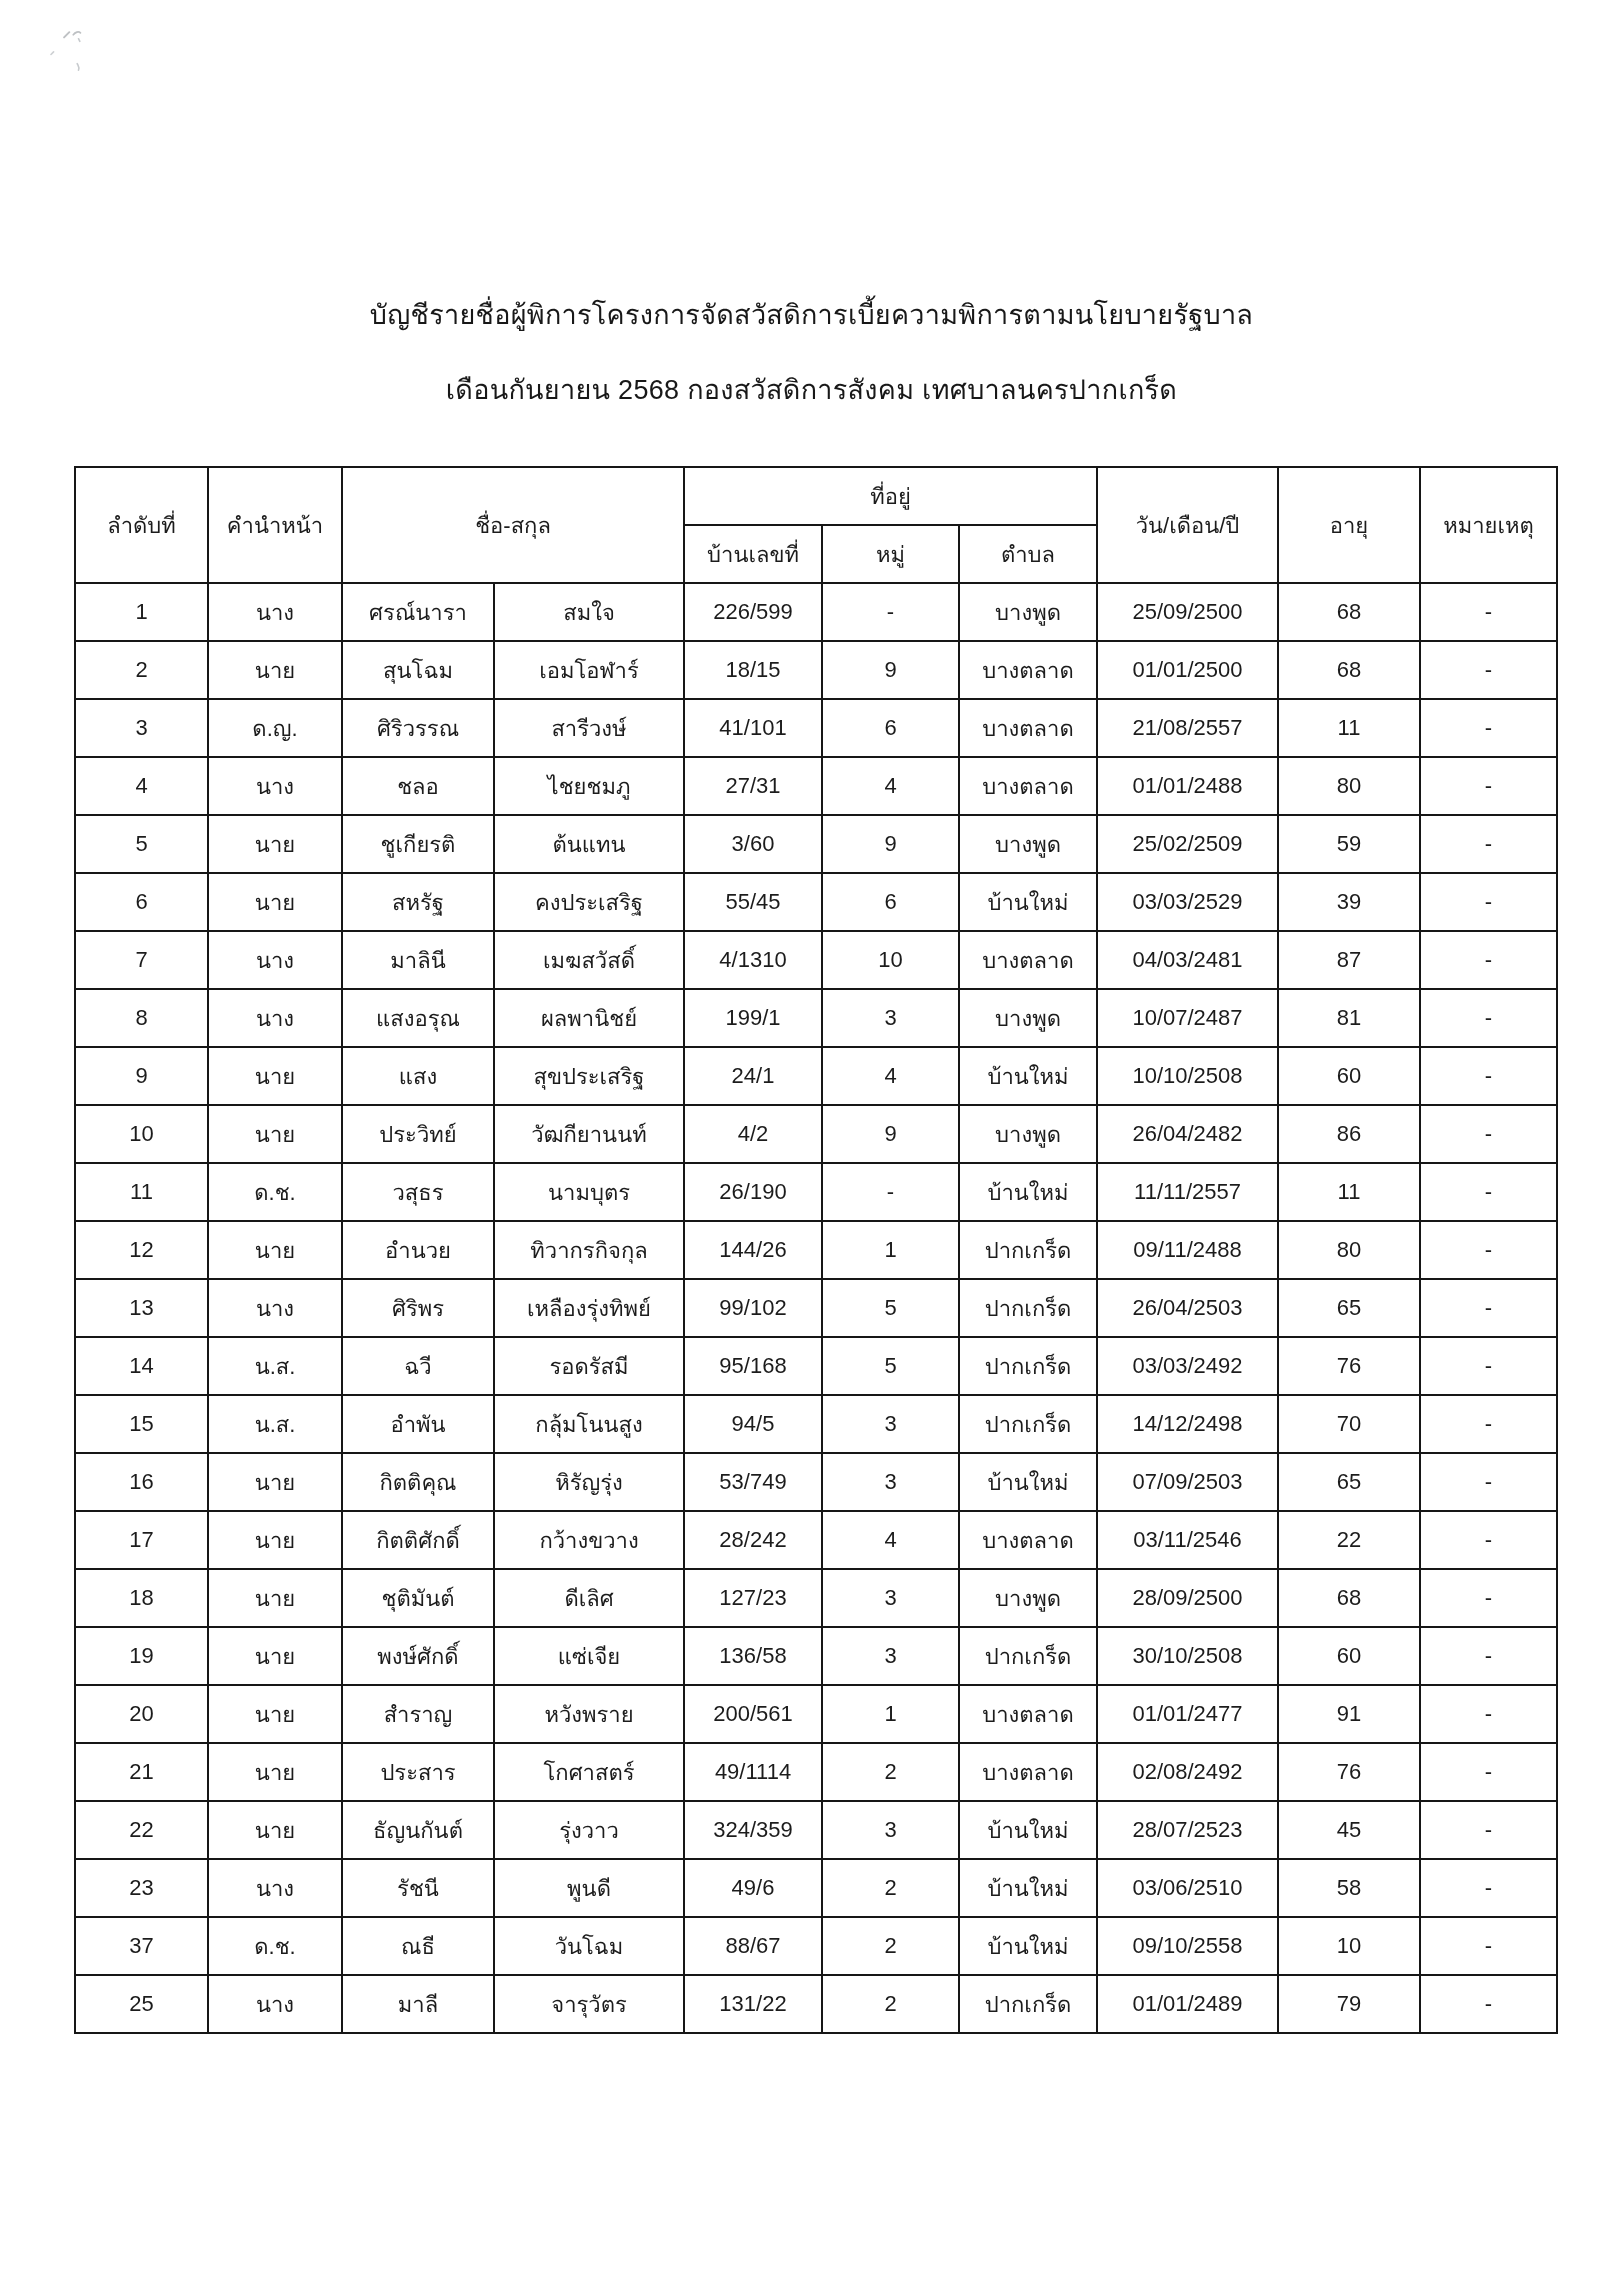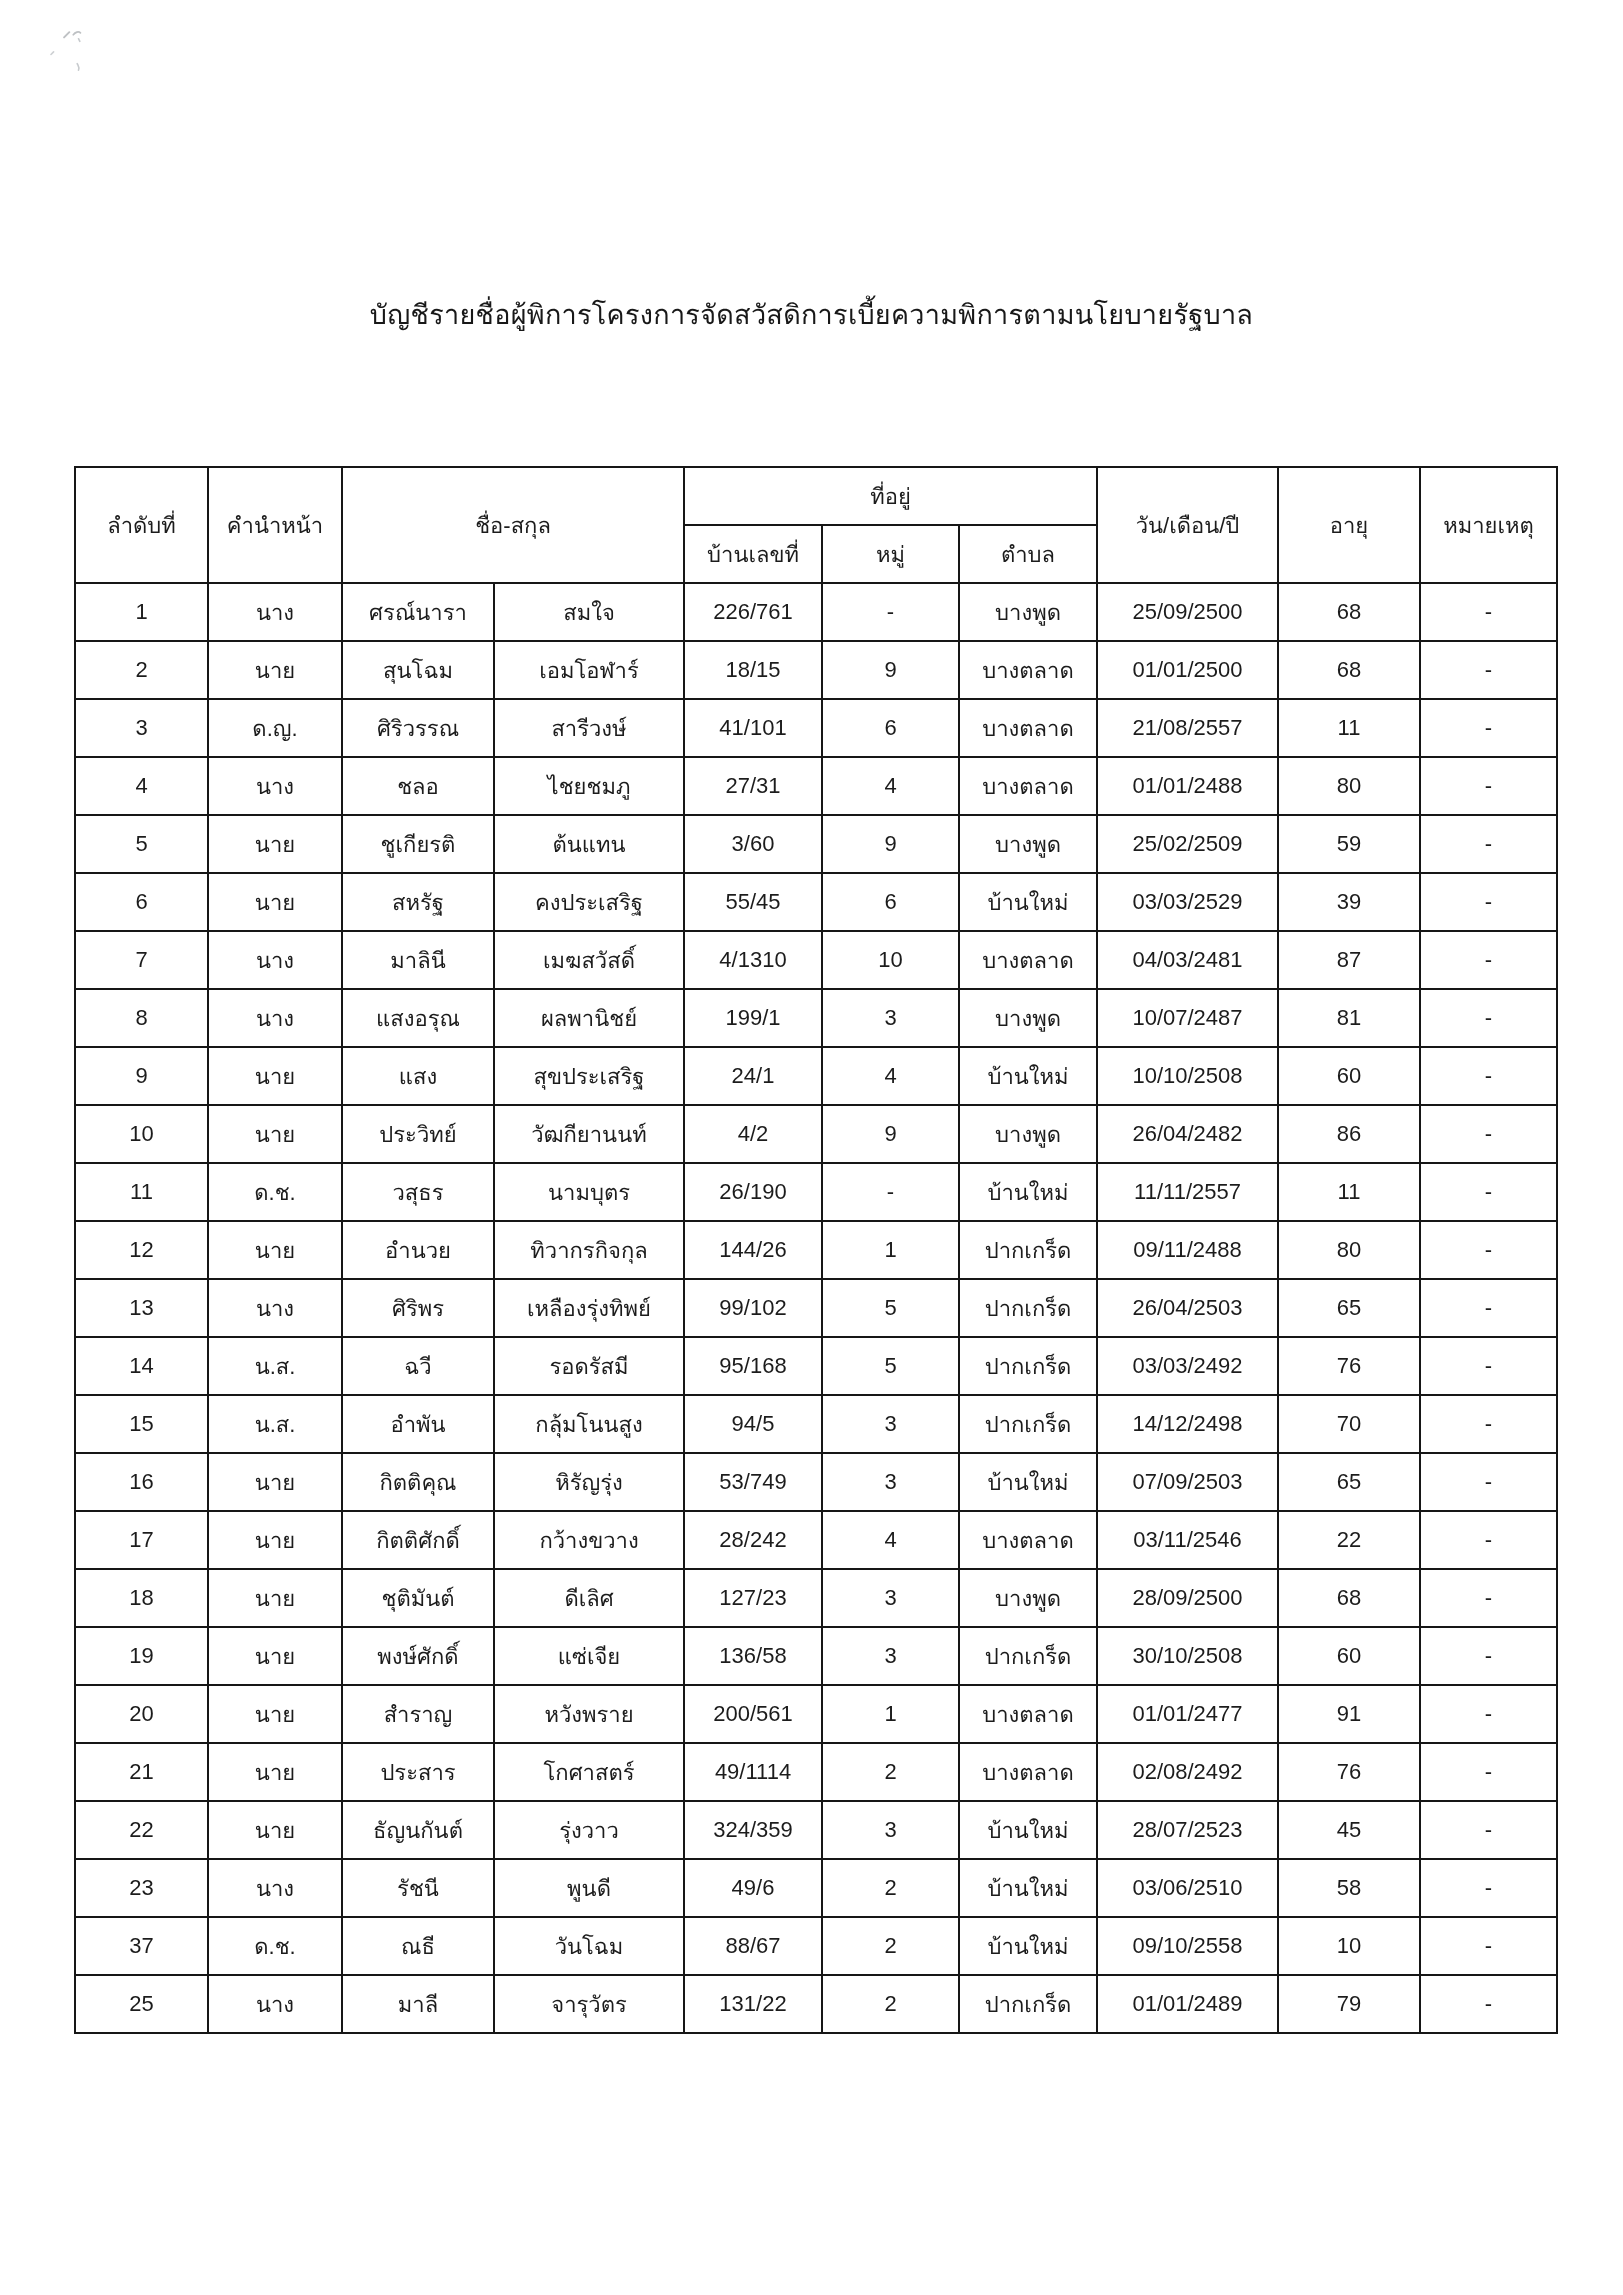--- a/index.html
+++ b/index.html
@@ -71,20 +71,21 @@
 
   <svg class="pencil-marks" data-name="pencil-mark" width="79" height="59" viewBox="0 0 120 90">
     <path d="M38 22 L46 14" stroke="#8a8f94" stroke-width="3" fill="none" stroke-linecap="round"></path>
     <path d="M52 18 C55 14, 60 12, 63 15" stroke="#8a8f94" stroke-width="2.5" fill="none" stroke-linecap="round"></path>
     <path d="M60 24 L62 28" stroke="#9aa0a6" stroke-width="2.5" fill="none" stroke-linecap="round"></path>
     <path d="M18 48 L22 44" stroke="#a6abb0" stroke-width="2.5" fill="none" stroke-linecap="round"></path>
     <path d="M58 62 C60 66, 62 68, 60 72" stroke="#9aa0a6" stroke-width="2.5" fill="none" stroke-linecap="round"></path>
   </svg>
 
   <div class="doc-title line1" data-name="document-title-line1">บัญชีรายชื่อผู้พิการโครงการจัดสวัสดิการเบี้ยความพิการตามนโยบายรัฐบาล</div>
+  <div class="doc-title line2" data-name="document-title-line2">เดือนกันยายน 2568 กองสวัสดิการสังคม เทศบาลนครปากเกร็ด</div>
 
   <table class="roster" data-name="welfare-roster-table">
     <colgroup>
       <col style="width:133px">
       <col style="width:134px">
       <col style="width:152px">
       <col style="width:190px">
       <col style="width:138px">
       <col style="width:137px">
       <col style="width:138px">
@@ -107,21 +108,21 @@
         <th data-name="header-moo">หมู่</th>
         <th data-name="header-tambon">ตำบล</th>
       </tr>
     </thead>
     <tbody data-name="table-body">
         <tr data-name="table-row">
           <td data-name="cell-no">1</td>
           <td data-name="cell-title">นาง</td>
           <td data-name="cell-first_name">ศรณ์นารา</td>
           <td data-name="cell-last_name">สมใจ</td>
-          <td data-name="cell-house_no">226/761</td>
+          <td data-name="cell-house_no">226/599</td>
           <td data-name="cell-moo">-</td>
           <td data-name="cell-tambon">บางพูด</td>
           <td data-name="cell-dob">25/09/2500</td>
           <td data-name="cell-age">68</td>
           <td data-name="cell-note">-</td>
         </tr>
         <tr data-name="table-row">
           <td data-name="cell-no">2</td>
           <td data-name="cell-title">นาย</td>
           <td data-name="cell-first_name">สุนโฉม</td>

